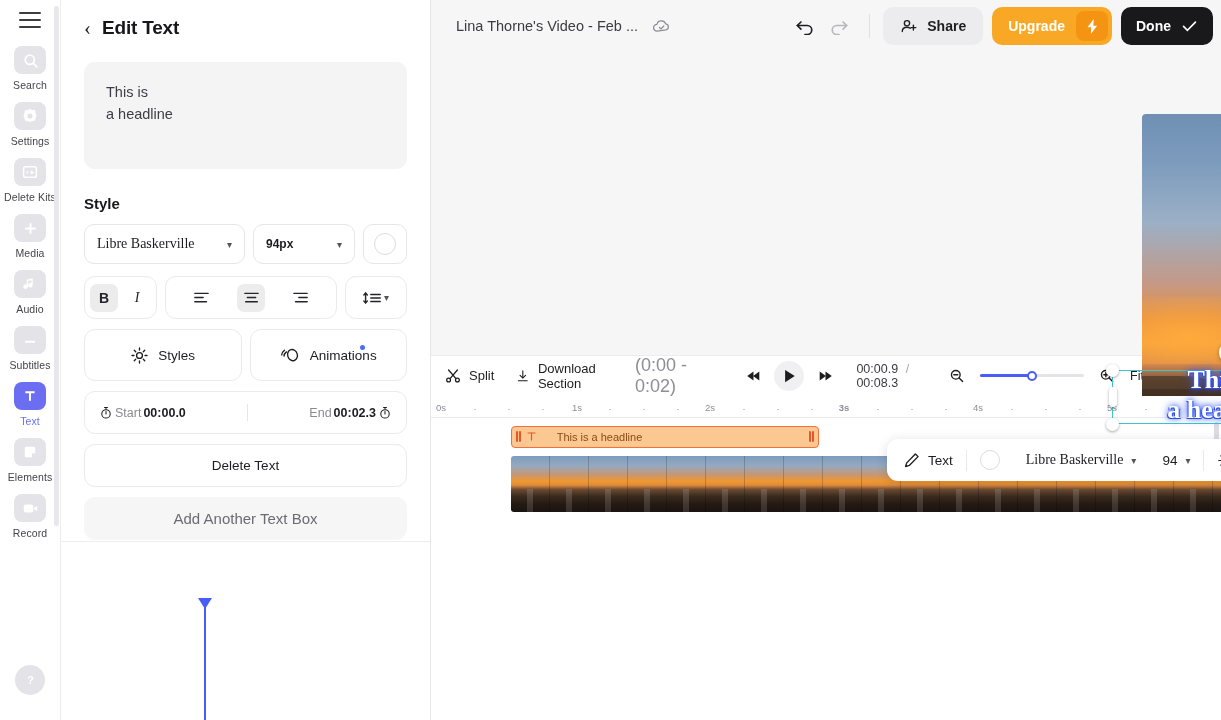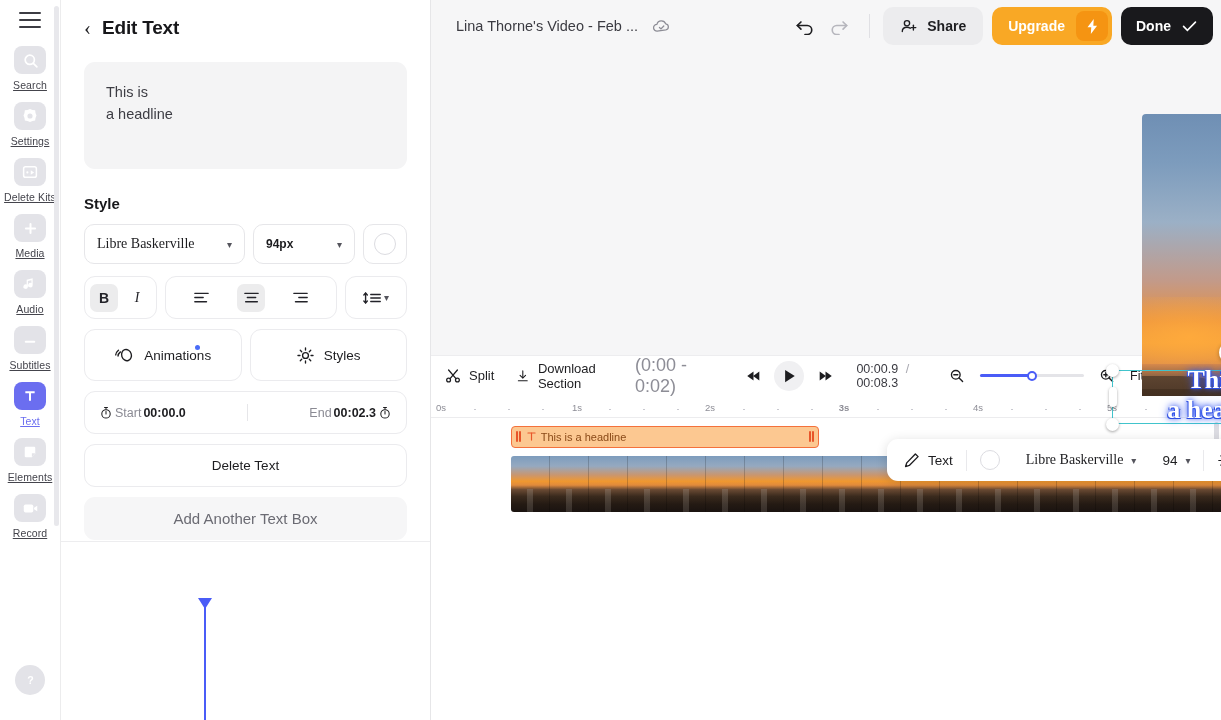--- a/index.html
+++ b/index.html
@@ -18,21 +18,21 @@
     padding-top: 12px; flex-shrink: 0; position: relative;
   }
   .hamburger { width: 22px; height: 16px; display: flex; flex-direction: column;
     justify-content: space-between; margin-bottom: 18px; cursor: pointer; }
   .hamburger span { display: block; height: 2.2px; background: #3c3c43; border-radius: 2px; }
   .rail-item { width: 60px; display: flex; flex-direction: column; align-items: center;
     margin-bottom: 11px; cursor: pointer; }
   .rail-icon { width: 32px; height: 28px; border-radius: 8px; background: #e3e3e8;
     display: flex; align-items: center; justify-content: center; color: #fff; }
   .rail-icon svg { display: block; }
-  .rail-label { font-size: 10.5px; color: #44444c; margin-top: 5px; letter-spacing: .1px; text-decoration: underline; }
+  .rail-label { font-size: 10.5px; color: #44444c; margin-top: 5px; letter-spacing: .1px; }
   .rail-item.active .rail-icon { background: #6b6ef0; }
   .rail-item.active .rail-label { color: #6b6ef0; }
   .rail-help { position: absolute; bottom: 14px; }
   .rail-help .rail-icon { border-radius: 50%; width: 30px; height: 30px; }
   .rail-scroll { position: absolute; right: 1px; top: 6px; width: 5px; height: 520px;
     background: #e8e8ec; border-radius: 3px; }
 
   
   .panel {
     width: 371px; height: 720px; background: #fff; border-left: 1px solid #ececed;
@@ -189,21 +189,21 @@
 
   .ruler { height: 22px; background: #fff; position: relative; border-bottom: 1px solid #ececee; }
   .tick { position: absolute; top: 6px; font-size: 9.5px; color: #8d8d96; transform: translateX(-50%); }
   .minor { position: absolute; top: 13px; width: 1.6px; height: 1.6px; border-radius: 50%; background: #c2c2ca; }
   .track-area { flex: 1; background: #fff; position: relative; overflow: hidden; }
   .clip-text {
     position: absolute; left: 80px; top: 8px; height: 22px; background: #fcc891;
     border: 1.5px solid #f4713c; border-radius: 4px; display: flex; align-items: center;
     padding: 0 4px; cursor: pointer;
   }
-  .clip-lbl { font-size: 11px; color: #8a4a18; margin-left: 4px; white-space: nowrap; }
+  .clip-lbl { font-size: 11px; color: #8a4a18; margin-left: 20px; white-space: nowrap; }
   .clip-grip { display: flex; gap: 1.5px; }
   .clip-grip i { display: block; width: 1.6px; height: 11px; background: #e8562a; border-radius: 1px; }
   .clip-grip.right { margin-left: auto; }
   .filmstrip { position: absolute; left: 80px; top: 38px; height: 56px; display: flex;
     border-radius: 3px; overflow: hidden; cursor: pointer; }
   .frame {
     width: 39px; height: 56px; flex-shrink: 0; border-right: 1px solid rgba(0,0,0,.18);
     background: linear-gradient(to bottom,
       #7d9cbd 0%, #95a9c0 18%, #c9966f 34%, #f0982f 45%, #e08a3c 52%,
       #6a4a33 60%, #3a2a1d 72%, #241a13 86%, #1a1310 100%);
@@ -393,41 +393,41 @@
           <line x1="9" y1="3" x2="20" y2="3"></line>
             <line x1="9" y1="7" x2="20" y2="7"></line>
             <line x1="9" y1="11" x2="20" y2="11"></line>
         </svg>
         <span class="caret">▾</span>
       </div>
     </div>
 
     <div class="big-row">
       <div class="big">
-        <svg width="21" height="19" viewBox="0 0 26 22" stroke="#1d1d20" stroke-width="1.7" fill="none">
-          <ellipse cx="15.5" cy="10.5" rx="6" ry="7" transform="rotate(-18 15.5 10.5)"></ellipse>
-          <path d="M8 6.5c-2 1.6-3 3.6-3 5.2" stroke-linecap="round"></path>
-          <path d="M5.5 4.5c-2.2 1.8-3.4 4-3.4 5.8" stroke-linecap="round"></path>
-        </svg>
-        <span>Animations</span>
-        <span class="dot-badge"></span>
-      </div>
-      <div class="big">
         <svg width="19" height="19" viewBox="0 0 24 24" stroke="#1d1d20" stroke-width="1.7" fill="none" stroke-linecap="round">
           <circle cx="12" cy="12" r="3.7"></circle>
           <line x1="12" y1="2.5" x2="12" y2="5"></line>
             <line x1="12" y1="19" x2="12" y2="21.5"></line>
           <line x1="2.5" y1="12" x2="5" y2="12"></line>
             <line x1="19" y1="12" x2="21.5" y2="12"></line>
           <line x1="5.4" y1="5.4" x2="7.2" y2="7.2"></line>
             <line x1="16.8" y1="16.8" x2="18.6" y2="18.6"></line>
           <line x1="18.6" y1="5.4" x2="16.8" y2="7.2"></line>
             <line x1="7.2" y1="16.8" x2="5.4" y2="18.6"></line>
         </svg>
         <span>Styles</span>
+      </div>
+      <div class="big">
+        <svg width="21" height="19" viewBox="0 0 26 22" stroke="#1d1d20" stroke-width="1.7" fill="none">
+          <ellipse cx="15.5" cy="10.5" rx="6" ry="7" transform="rotate(-18 15.5 10.5)"></ellipse>
+          <path d="M8 6.5c-2 1.6-3 3.6-3 5.2" stroke-linecap="round"></path>
+          <path d="M5.5 4.5c-2.2 1.8-3.4 4-3.4 5.8" stroke-linecap="round"></path>
+        </svg>
+        <span>Animations</span>
+        <span class="dot-badge"></span>
       </div>
     </div>
 
     <div class="time-row">
       <div class="time-half">
         <svg width="14" height="14" viewBox="0 0 24 24" stroke="#1d1d20" stroke-width="1.8" fill="none">
           <circle cx="12" cy="13.5" r="7.2"></circle>
             <line x1="12" y1="13.5" x2="12" y2="9.5" stroke-linecap="round"></line>
           <line x1="9.5" y1="2.6" x2="14.5" y2="2.6" stroke-linecap="round"></line>
             <line x1="12" y1="2.6" x2="12" y2="6"></line>

